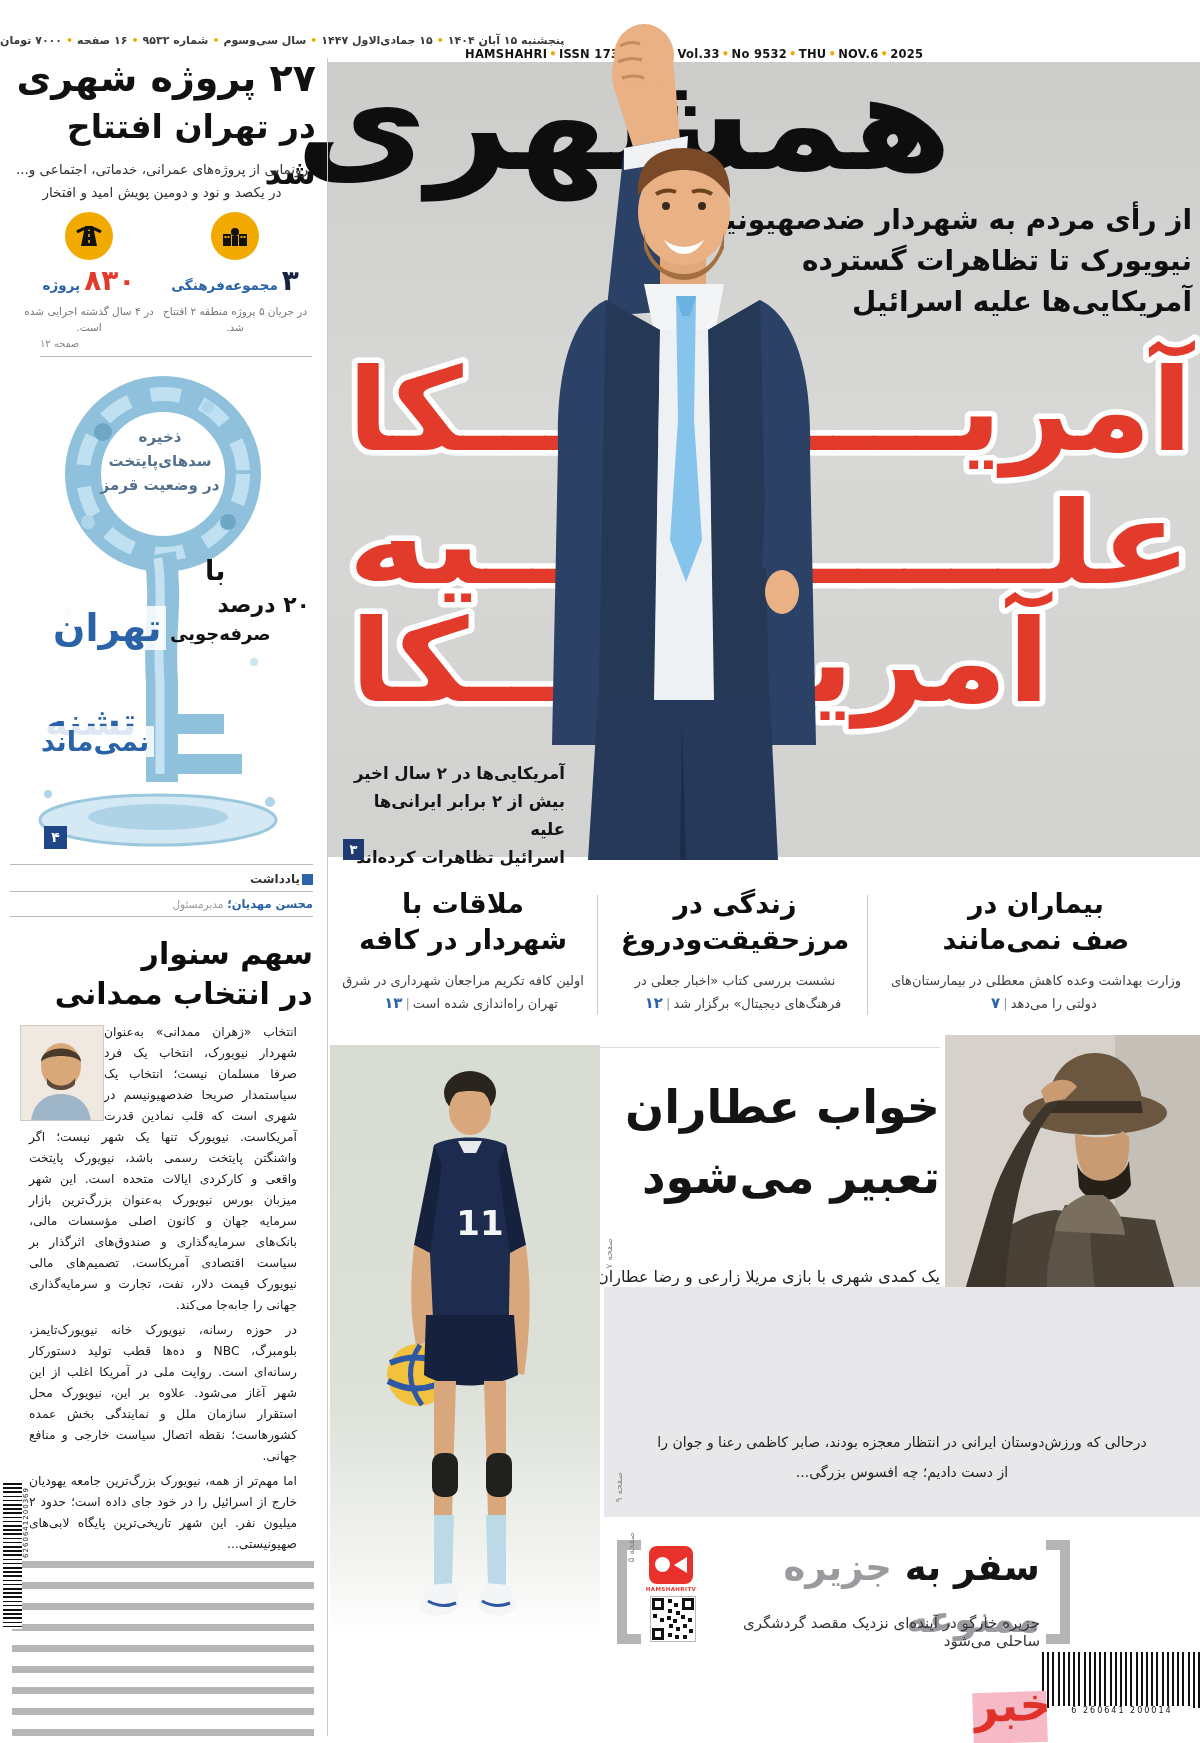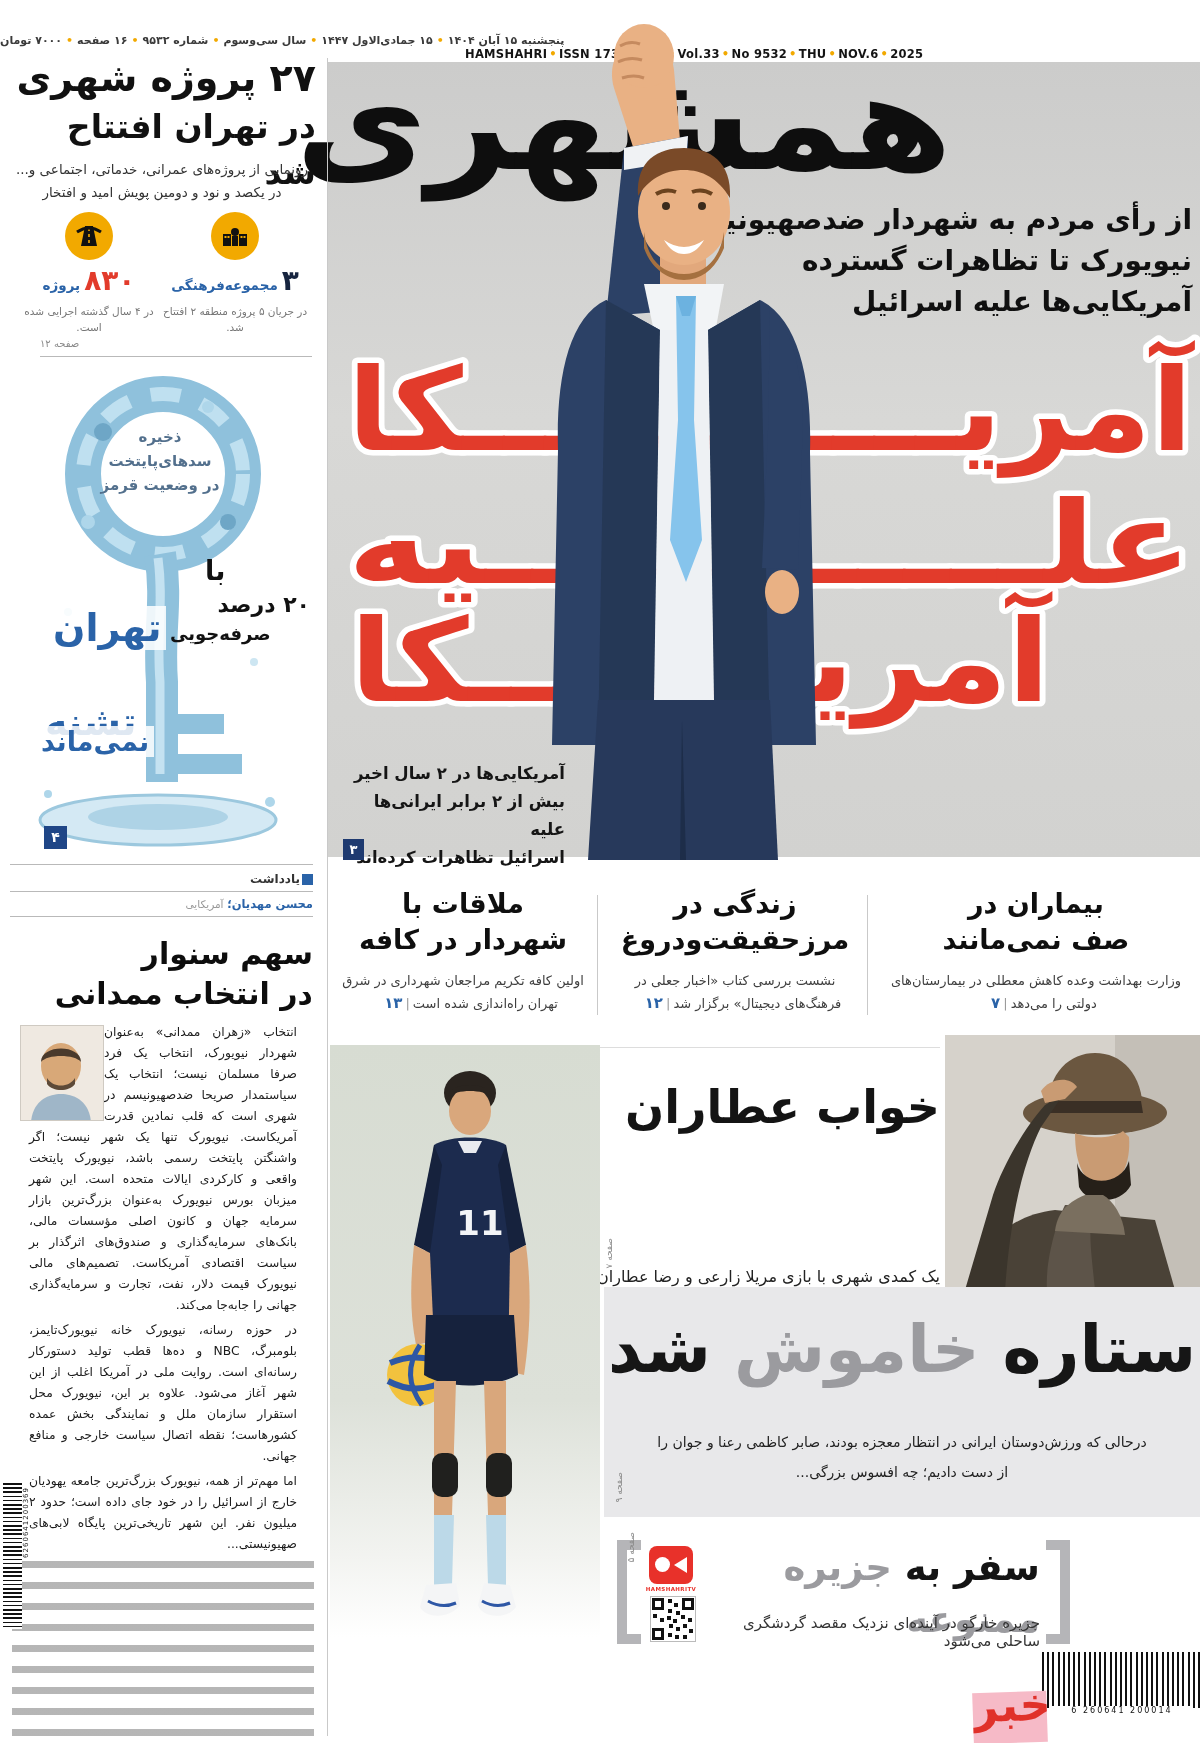--- a/index.html
+++ b/index.html
@@ -278,21 +278,21 @@
   <div id="rule-b" class="abs hairline"></div>
 
   <div id="op-head" class="abs">
     <div id="op-label-row">
       <span id="op-square"></span>
       <span>یادداشت</span>
     </div>
     <div class="hairline" id="op-rule1"></div>
     <div id="op-author-row">
       <span id="op-author">محسن مهدیان؛</span>
-      <span id="op-role">آمریکایی</span>
+      <span id="op-role">مدیرمسئول</span>
     </div>
     <div class="hairline" id="op-rule2"></div>
   </div>
   <div id="op-title" class="abs">
     <div>سهم سنوار</div>
     <div>در انتخاب ممدانی</div>
   </div>
   <div id="op-body" class="abs">
     <div id="op-photo">
       <svg width="84" height="96" viewBox="0 0 84 96">
@@ -335,20 +335,21 @@
     <path d="M102 78 C102 36 126 18 150 18 C176 18 198 38 198 78 Z" fill="#6b5740"></path>
     <path d="M104 66 L196 66 L198 78 L102 78 Z" fill="#3a2f25"></path>
     <path d="M130 98 C130 130 140 150 158 152 C176 150 186 128 184 102 L178 96 C168 104 142 104 130 98 Z" fill="#c99b73"></path>
     <path d="M132 128 C138 152 176 152 184 126 L186 150 C176 170 142 170 134 152 Z" fill="#262019"></path>
     <path d="M20 255 L48 160 C58 130 80 92 100 70 L118 60 L96 92 C82 120 66 170 60 255 Z" fill="#3b352c"></path>
     <path d="M96 56 C104 44 124 40 132 52 L120 64 L100 68 Z" fill="#c99b73"></path>
     <path d="M140 160 C120 168 112 180 110 196 L180 200 C178 180 168 166 158 160 Z" fill="#7a6f5f"></path>
   </svg>
   <div id="cinema-title" class="abs">
     <div>خواب عطاران</div>
+    <div>تعبیر می‌شود</div>
   </div>
   <div id="cinema-sub" class="abs">یک کمدی شهری با بازی مریلا زارعی و رضا عطاران</div>
   <div id="cinema-plabel" class="abs vlabel">صفحه ۷</div>
 
   <svg id="volley" class="abs" viewBox="0 0 270 592">
     <ellipse cx="140" cy="48" rx="26" ry="22" fill="#2a241f"></ellipse>
     <ellipse cx="140" cy="66" rx="21" ry="24" fill="#d9a77c"></ellipse>
     <path d="M118 52 C118 36 162 36 162 52 C154 44 126 44 118 52 Z" fill="#2a241f"></path>
     <path d="M104 100 C120 90 160 90 176 100 L190 270 L90 270 Z" fill="#1c2b4e"></path>
     <path d="M128 96 L152 96 L146 108 L134 108 Z" fill="#e8eaee"></path>
@@ -366,23 +367,20 @@
     <rect x="102" y="408" width="26" height="44" rx="10" fill="#20201e"></rect>
     <rect x="156" y="408" width="26" height="44" rx="10" fill="#20201e"></rect>
     <path d="M104 470 L124 470 L122 540 L104 540 Z" fill="#bcd9e8"></path>
     <path d="M156 470 L176 470 L176 540 L158 540 Z" fill="#bcd9e8"></path>
     <path d="M96 540 L126 538 L130 560 C120 574 96 574 90 562 Z" fill="#f4f5f6"></path>
     <path d="M154 538 L180 540 L186 562 C178 574 152 574 148 560 Z" fill="#f4f5f6"></path>
     <path d="M98 556 q14 8 28 2 M152 556 q14 8 28 2" stroke="#2e57a5" stroke-width="3" fill="none"></path>
   </svg>
 
   <div id="sport-box" class="abs">
-    <div id="sport-title">
-      <span>ستاره </span><span class="gray">خاموش</span><span> شد</span>
-    </div>
     <div id="sport-sub">
       <div>درحالی که ورزش‌دوستان ایرانی در انتظار معجزه بودند، صابر کاظمی رعنا و جوان را</div>
       <div>از دست دادیم؛ چه افسوس بزرگی...</div>
     </div>
     <div id="sport-plabel" class="vlabel">صفحه ۹</div>
   </div>
 
   <div id="br-left" class="abs bracket"></div>
   <div id="br-right" class="abs bracket"></div>
   <div id="travel-plabel" class="abs vlabel">صفحه ۵</div>

